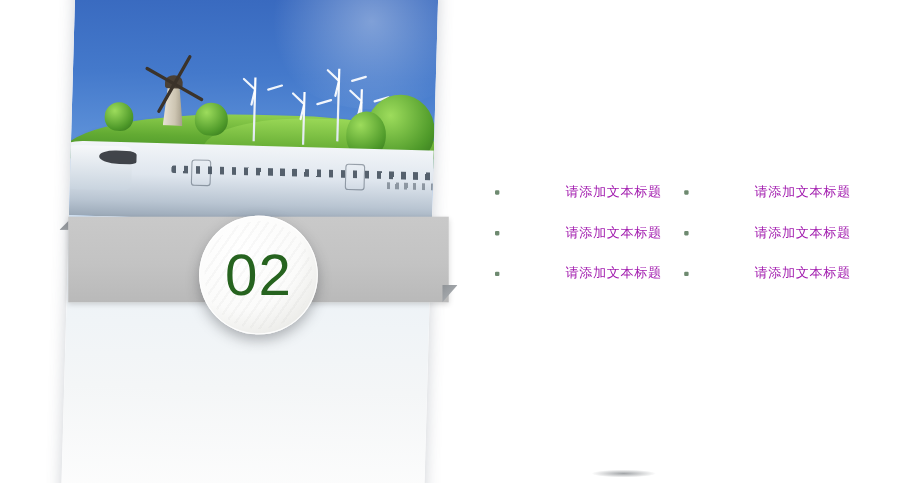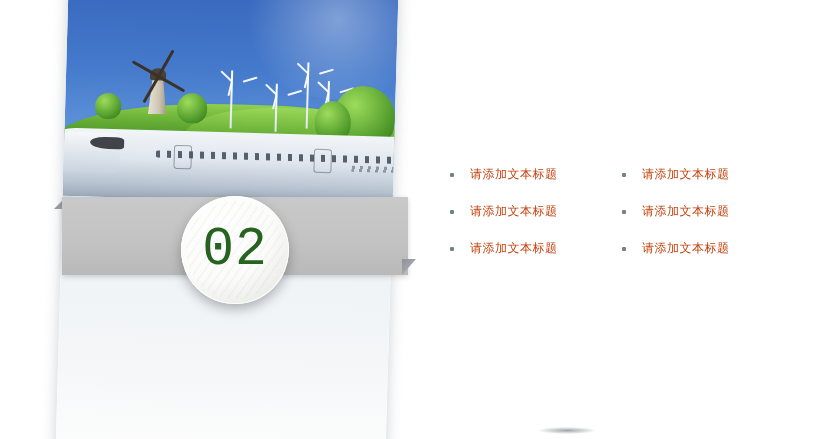--- a/index.html
+++ b/index.html
@@ -99,31 +99,31 @@
     background:linear-gradient(135deg,#8e9296,#b4b8bc);clip-path:polygon(0 0,100% 0,0 100%);}
 
   
   .badge{position:absolute;left:181px;top:196px;width:108px;height:108px;border-radius:50%;
     background:radial-gradient(circle at 36% 30%,#ffffff 0%,#fbfbfa 52%,#ecece9 78%,#dedcd6 100%);
     box-shadow:0 5px 12px rgba(40,45,50,.34),inset 0 0 0 1px rgba(255,255,255,.85);
     display:flex;align-items:center;justify-content:center;}
   .badge:after{content:"";position:absolute;inset:5px;border-radius:50%;
     background:repeating-linear-gradient(125deg,rgba(255,255,255,0) 0 5px,rgba(0,0,0,.022) 5px 7px);}
   .badge span{position:relative;z-index:2;font-size:53px;color:#26631f;letter-spacing:1px;
-    font-family:Liberation Mono, monospace;}
+    font-family:Liberation Sans, sans-serif;}
 
   
   .right{position:absolute;left:450px;top:140px;width:370px;}
   .title{font-size:30px;color:#3f6b4c;letter-spacing:1px;white-space:nowrap;
     font-family:"Liberation Sans","DejaVu Sans",sans-serif;}
   .bullets{margin-top:26px;display:grid;grid-template-columns:150px 150px;
     column-gap:22px;row-gap:20px;}
   .bi{display:flex;align-items:center;}
   .dot{width:4px;height:4px;background:#6e8a70;margin-right:16px;flex:0 0 auto;border-radius:1px;}
-  .bt{font-size:12px;color:#c2410c;letter-spacing:.5px;white-space:nowrap;}
+  .bt{font-size:12px;color:#a21caf;letter-spacing:.5px;white-space:nowrap;margin-left:44px;}
 
   .foot-shadow{position:absolute;left:538px;top:427px;width:58px;height:7px;border-radius:50%;
     background:radial-gradient(ellipse,rgba(85,90,95,.55),rgba(255,255,255,0) 72%);}
 </style>
 </head>
 <body>
 
 <div class="slide">
 
   <div class="card-wrap">

